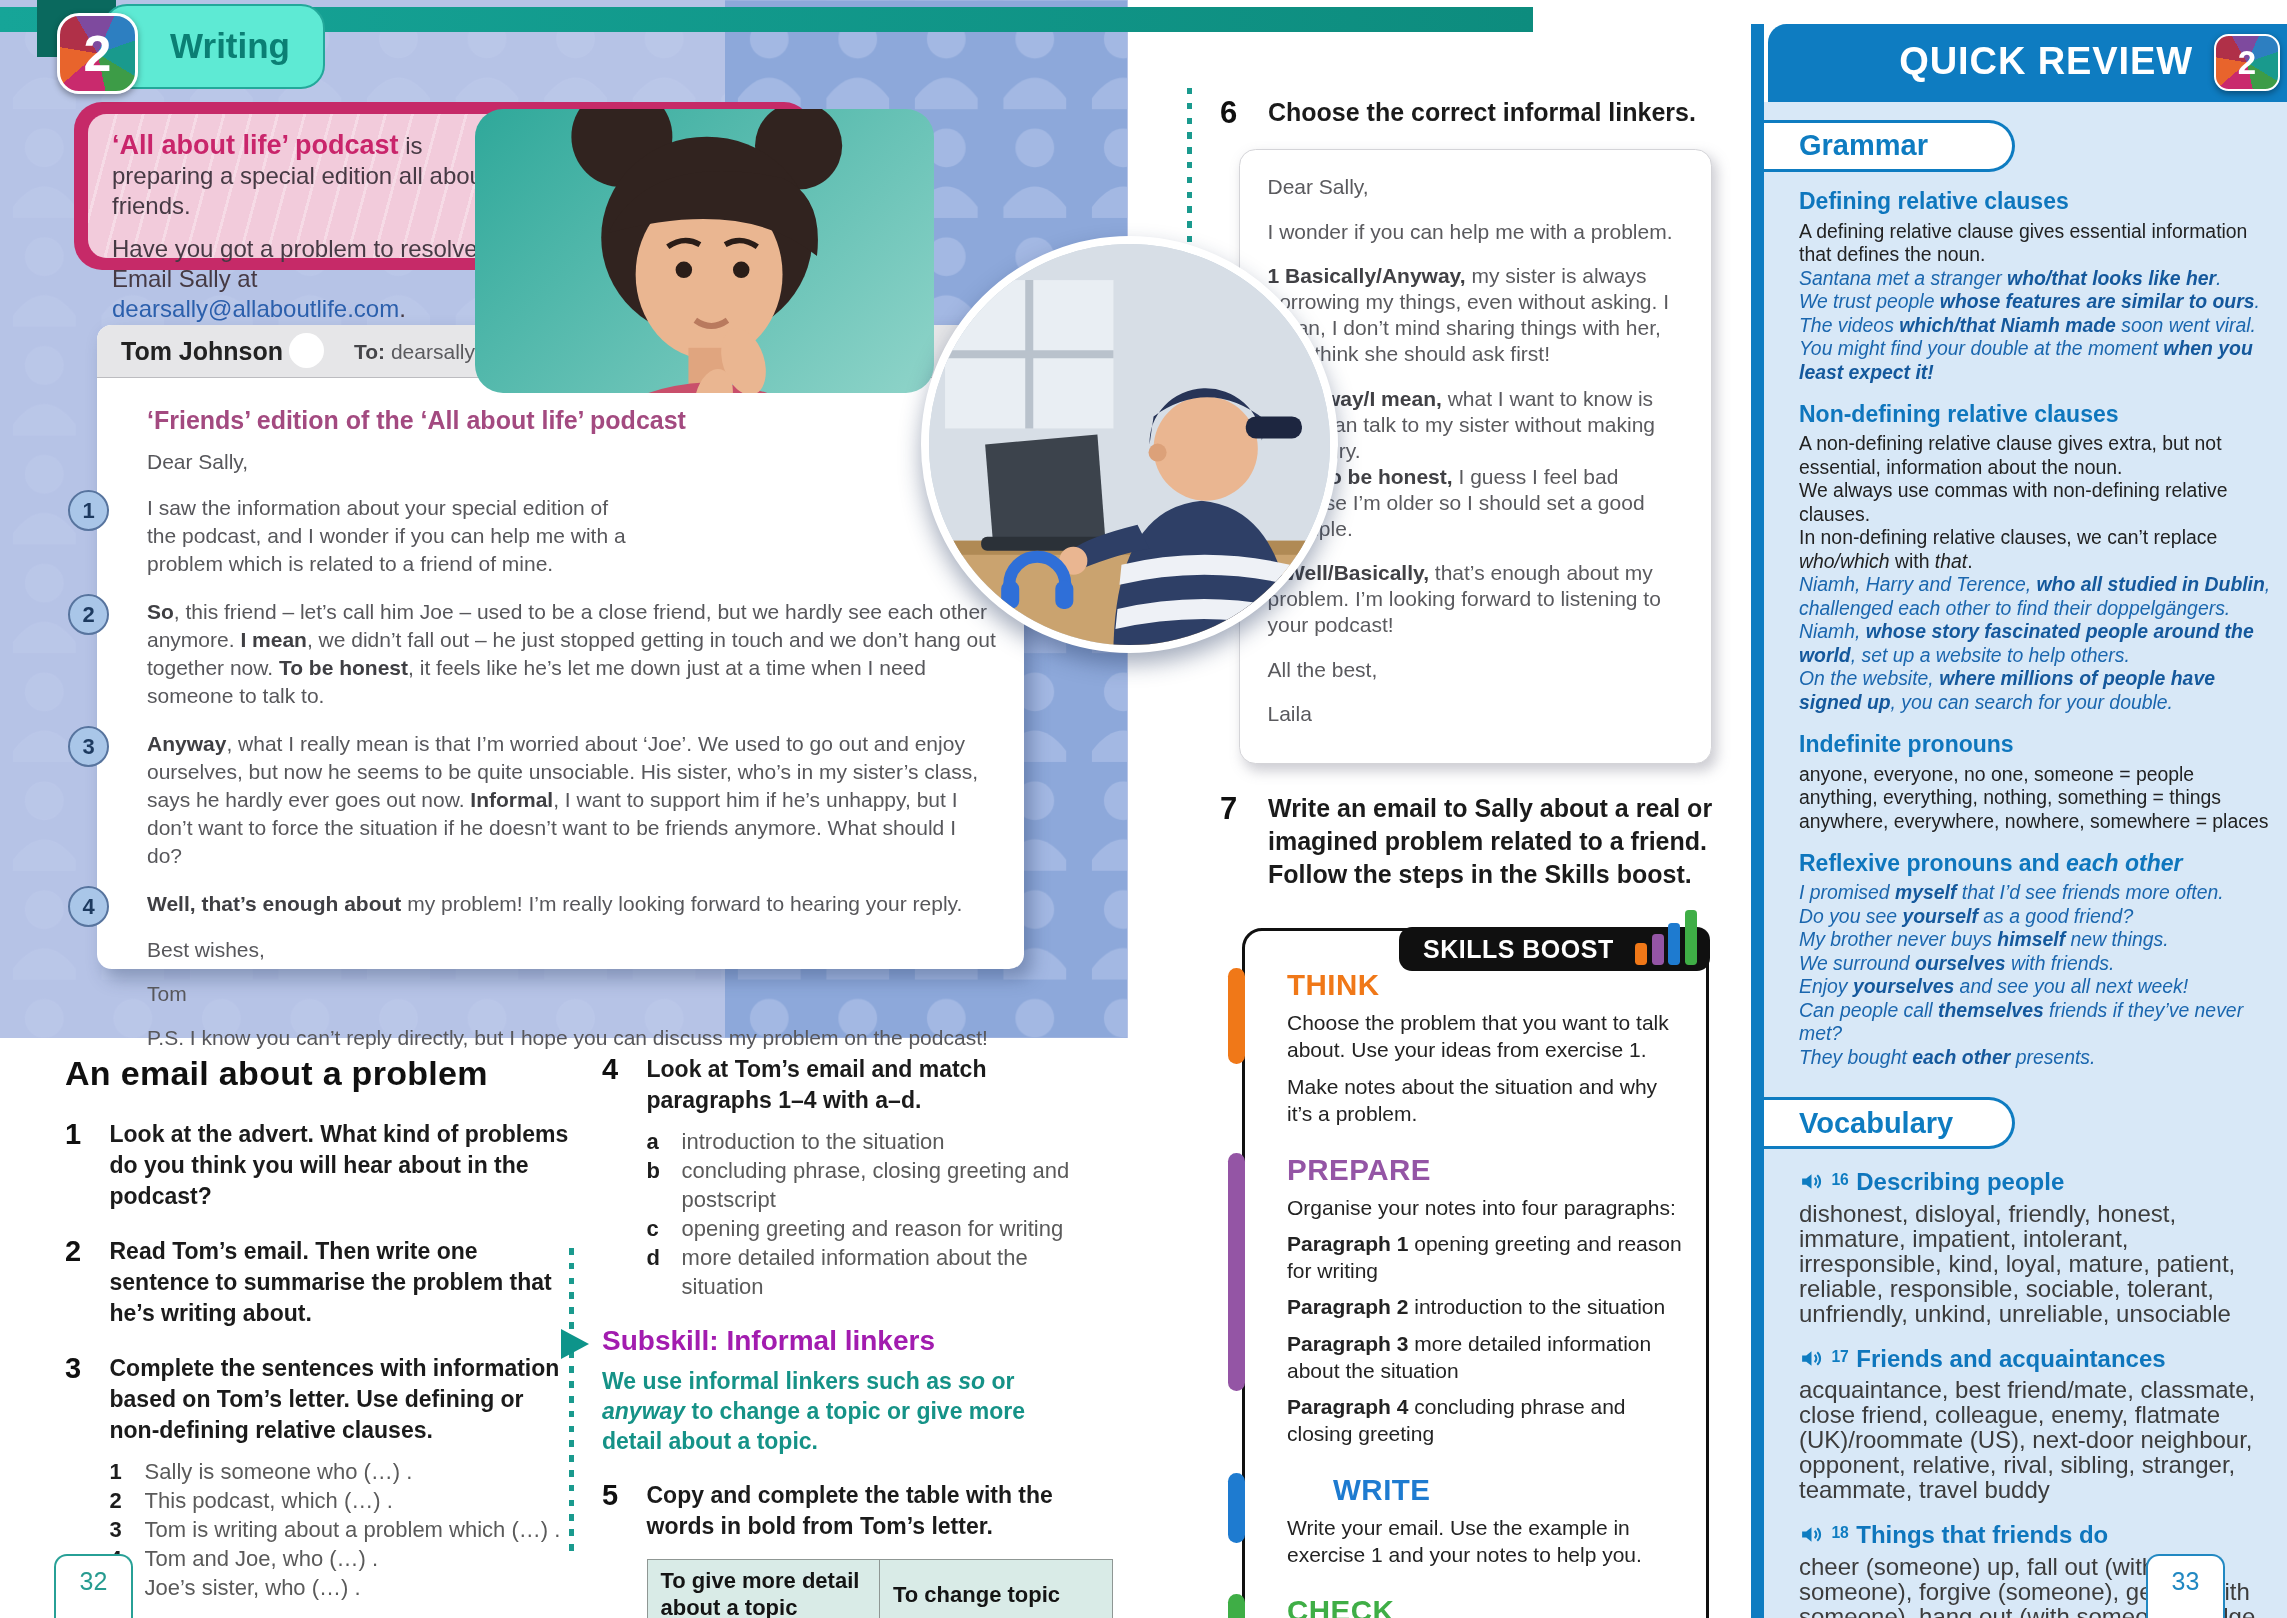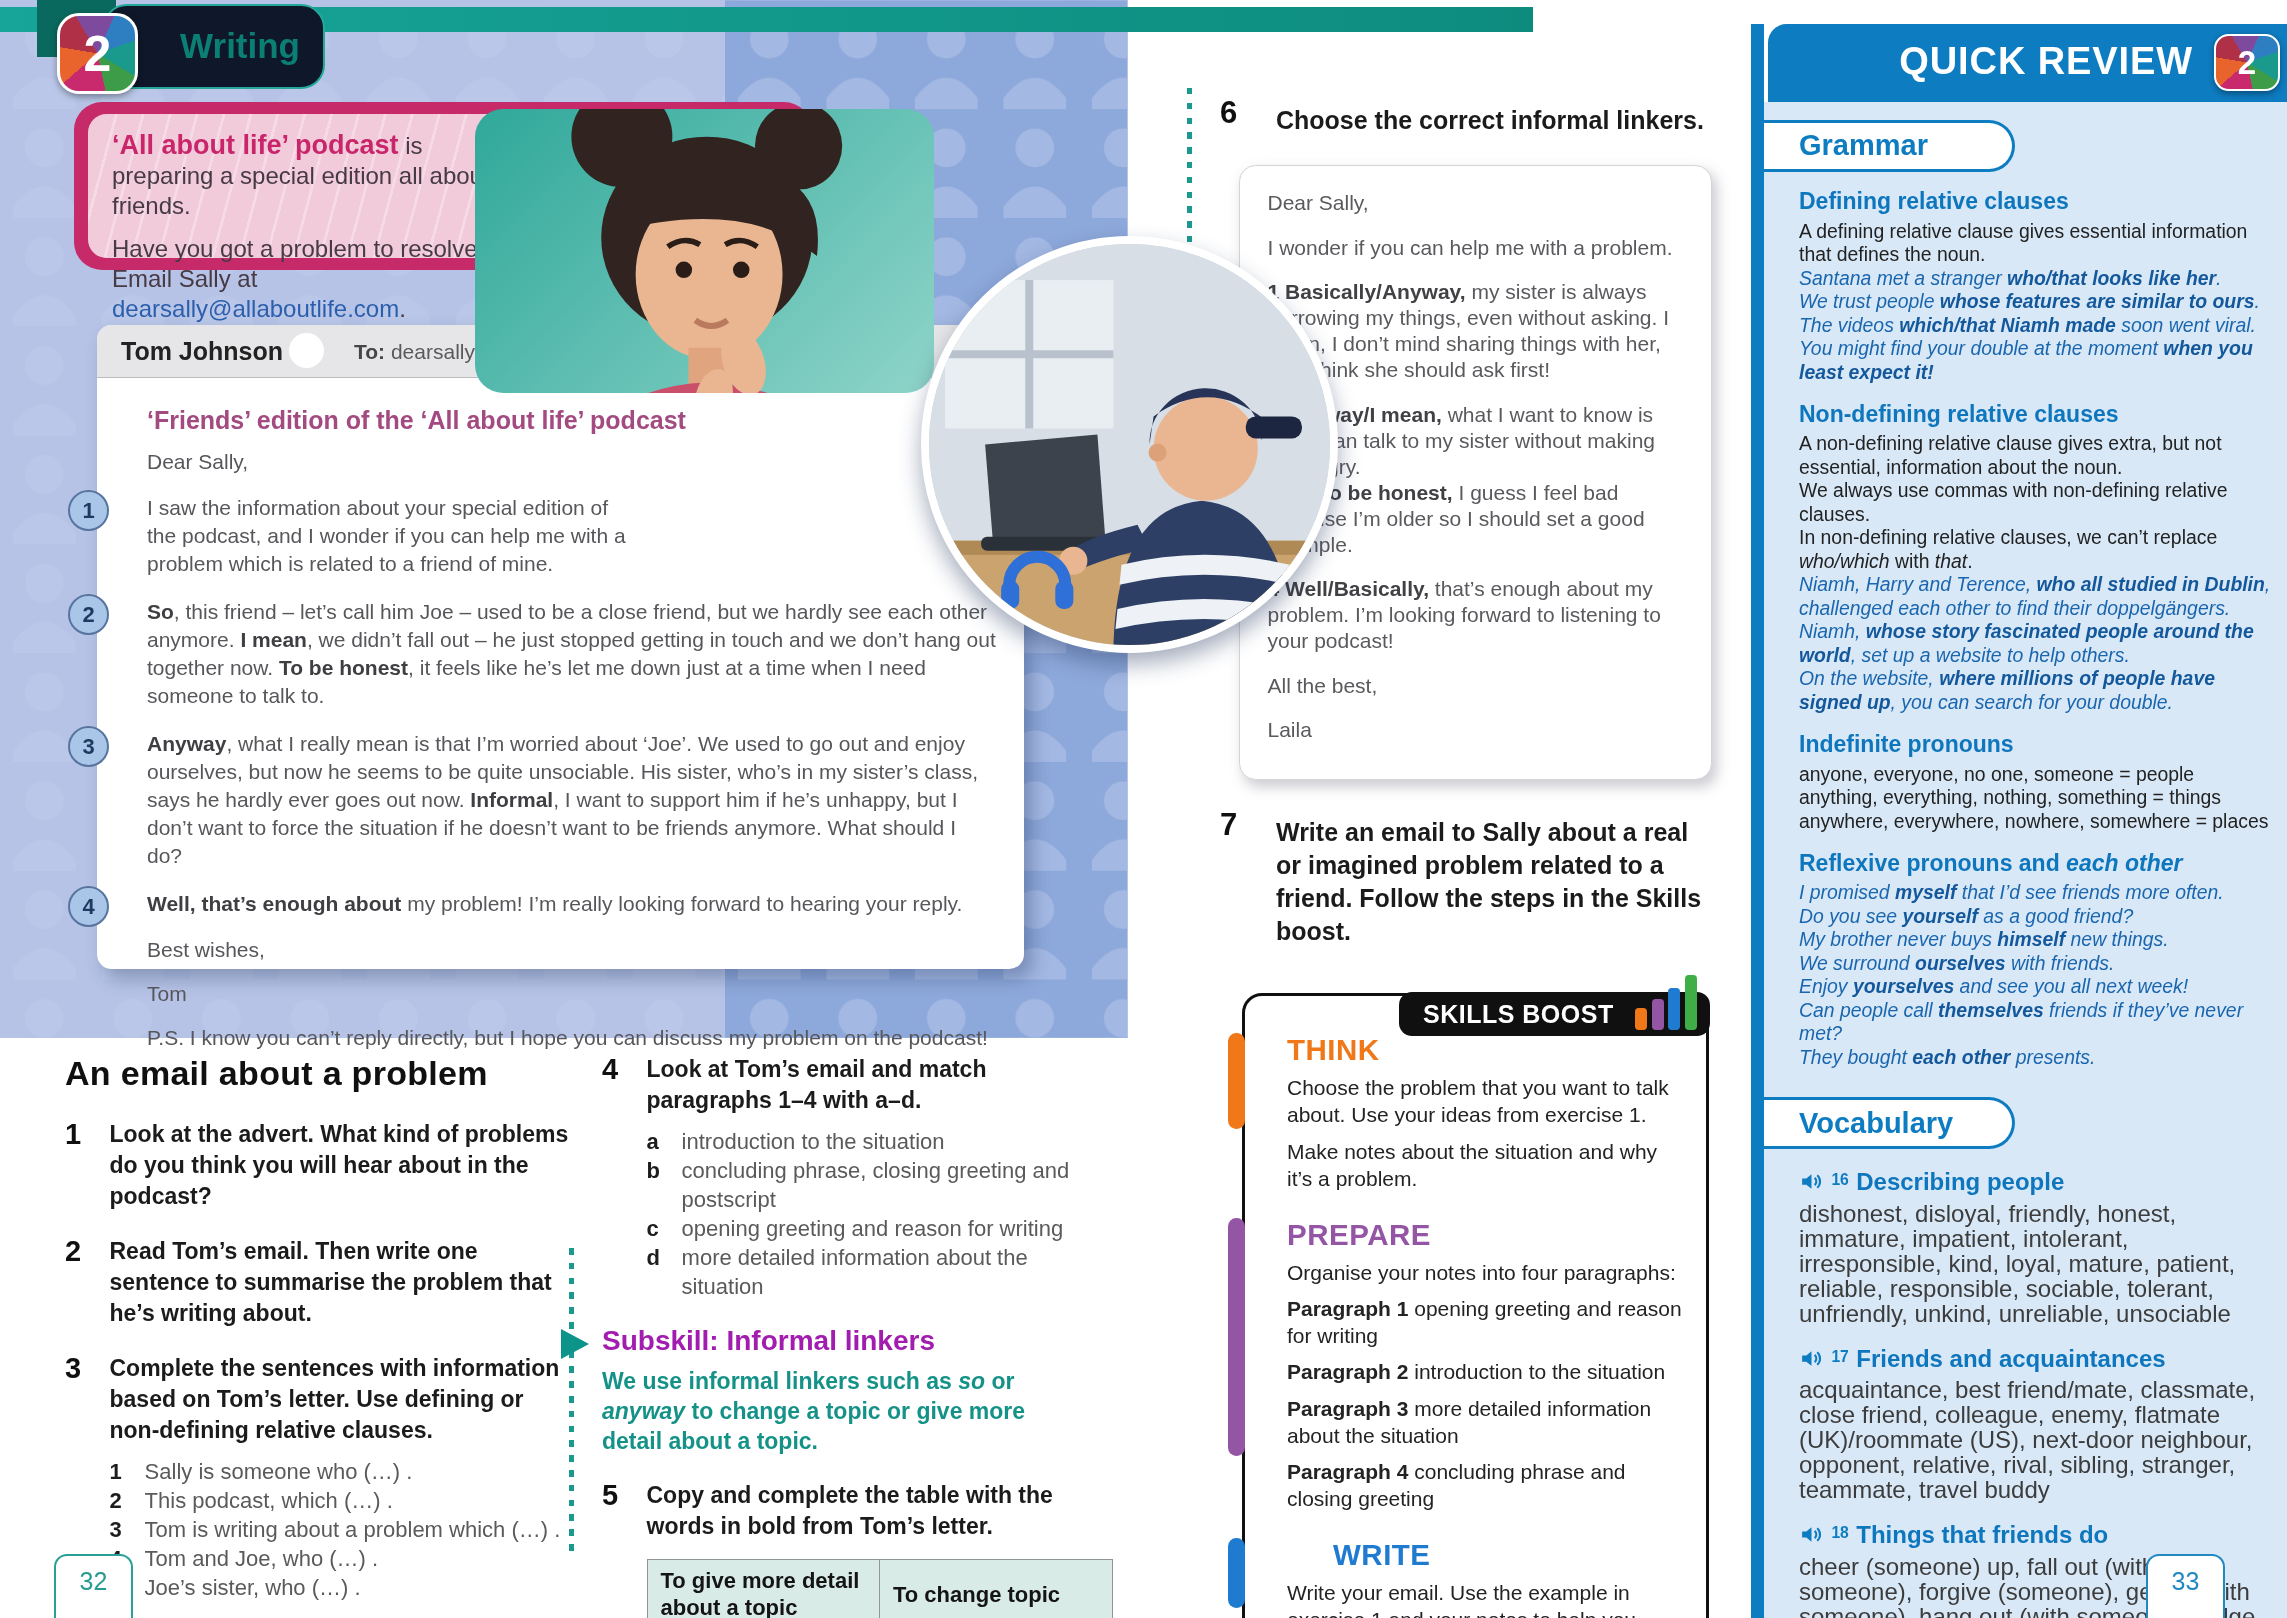--- a/index.html
+++ b/index.html
@@ -5,23 +5,23 @@
   html,body{margin:0;padding:0;background:#9aa2ad;}
   .page{position:relative;width:2287px;height:1619px;background:#ffffff;overflow:hidden;
         font-family:"Liberation Sans",sans-serif;}
   .abs{position:absolute;}
 
   
   .lp-top{left:0;top:0;width:1128px;height:1038px;background:#b6c3e6;z-index:0;}
   .teal-band{left:0;top:6.5px;width:1533px;height:25px;z-index:3;
              background:linear-gradient(90deg,#16a598,#0d8c7e);}
   .dark-sq{left:37px;top:0;width:79px;height:57px;background:#0a695e;z-index:3;}
-  .writing-pill{left:103px;top:3.7px;width:222px;height:85px;background:#0f172a;border:2.8px solid #23a89a;
+  .writing-pill{left:103px;top:3.7px;width:222px;height:85px;background:#5eead4;border:2.8px solid #23a89a;
                 border-radius:24px;z-index:4;display:flex;align-items:center;justify-content:flex-end;
-                padding-right:23px;box-sizing:border-box;}
+                padding-right:33px;box-sizing:border-box;}
   .writing-label{color:#0b7f74;font-weight:bold;font-size:35px;}
   .unit-badge{width:81px;height:81px;border-radius:22px;border:3.7px solid #fff;box-sizing:border-box;
               background:conic-gradient(from -30deg,#7e4a9e 0 15%,#2d7fc1 15% 28%,#199a8d 28% 42%,
                          #3d9c47 42% 55%,#c92a6d 55% 72%,#e8642c 72% 86%,#b03048 86% 100%);
               color:#fff;font-weight:bold;display:flex;align-items:center;justify-content:center;
               box-shadow:0 2.8px 6.5px rgba(0,0,0,.35);}
   #unit-badge-left{left:57px;top:13px;font-size:50px;z-index:5;}
 
   
   .advert{left:74px;top:102px;width:738px;height:168px;background:#c62a68;border-radius:28px;z-index:3;}
@@ -87,21 +87,21 @@
 
   .page-badge{position:absolute;width:79px;height:74px;background:#fff;border-radius:13px 13px 0 0;
               display:flex;justify-content:center;padding-top:11px;font-size:25px;box-sizing:border-box;z-index:8;}
   #badge32{left:54px;top:1554px;border:2.8px solid #27a096;border-bottom:none;color:#279b90;}
   #badge33{left:2146px;top:1554px;border:2.8px solid #2188c2;border-bottom:none;color:#2188c2;}
 
   
   .rp-col{left:1220px;top:96px;width:506px;z-index:2;}
   .rp-ex{display:flex;gap:20px;}
   .rp-num{font-size:31px;font-weight:bold;color:#101010;min-width:28px;line-height:33px;}
-  .rp-text{font-size:25px;font-weight:bold;color:#1b1b1b;line-height:33px;margin:8px;}
+  .rp-text{font-size:25px;font-weight:bold;color:#1b1b1b;line-height:33px;margin:0;}
   .letter-card{margin:20px 0 0 18.5px;width:473px;background:#fff;border:1.8px solid #d4d4d8;border-radius:16.6px;
                box-shadow:4.6px 6.5px 13px rgba(110,110,125,.35);padding:24px 28px;box-sizing:border-box;
                font-size:21px;color:#5a5a5e;line-height:26px;}
   .letter-card p{margin:0 0 18.5px;}
   .letter-card p:last-child{margin-bottom:12px;}
   .letter-card b{color:#414145;}
   .ex7{margin-top:28px;}
   .skills-box{position:relative;margin:37px 0 0 22px;width:467px;border:3.7px solid #101010;border-radius:20px;
               background:#fff;padding:37px 22px 24px 42px;box-sizing:border-box;}
   .sb-tab{position:absolute;top:-3.7px;right:-3.7px;height:44px;background:#101010;border-radius:13px;

